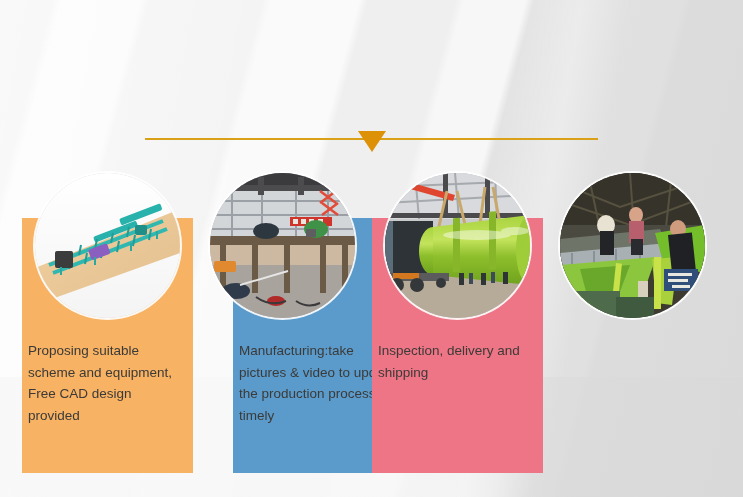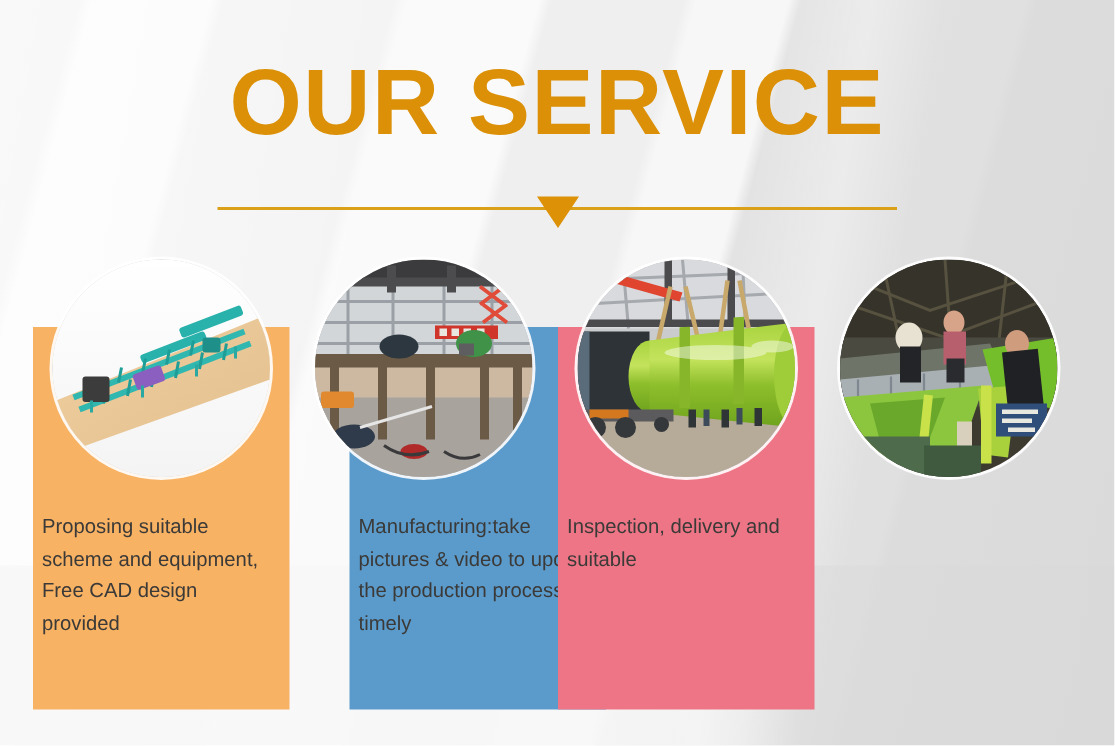--- a/index.html
+++ b/index.html
@@ -76,21 +76,20 @@
   .photo.p2{left:210px;}
   .photo.p3{left:385px;}
   .photo.p4{left:560px;}
   .photo svg{display:block;width:145px;height:145px;}
 </style>
 </head>
 <body>
 
 <div id="banner">
 
-  <div id="title">OUR SERVICE</div>
   <div id="divider"></div>
   <div id="divider-arrow"></div>
 
   <div class="card c1">
     <div class="card-text">Proposing suitable scheme and equipment, Free CAD design provided</div>
   </div>
   <div class="photo p1">
     <svg viewBox="0 0 145 145" xmlns="http://www.w3.org/2000/svg">
       <defs>
         <linearGradient id="g1bg" x1="0" y1="0" x2="0" y2="1">
@@ -186,21 +185,21 @@
       <ellipse cx="66" cy="128" rx="9" ry="5" fill="#b02a2a"></ellipse>
       <path d="M30 112 L78 98" stroke="#e6e6e6" stroke-width="2" fill="none"></path>
       <g stroke="#3a3a3c" stroke-width="2" fill="none">
         <path d="M46 124 q14 10 30 4"></path>
           <path d="M86 128 q12 8 24 2"></path>
       </g>
     </svg>
   </div>
 
   <div class="card c3">
-    <div class="card-text">Inspection, delivery and suitable</div>
+    <div class="card-text">Inspection, delivery and shipping</div>
   </div>
   <div class="photo p3">
     <svg viewBox="0 0 145 145" xmlns="http://www.w3.org/2000/svg">
       <defs>
         <linearGradient id="drum" x1="0" y1="0" x2="0" y2="1">
           <stop offset="0%" stop-color="#a8d33e"></stop>
           <stop offset="35%" stop-color="#c3e35c"></stop>
           <stop offset="60%" stop-color="#8dbe2b"></stop>
           <stop offset="100%" stop-color="#6fa31e"></stop>
         </linearGradient>

